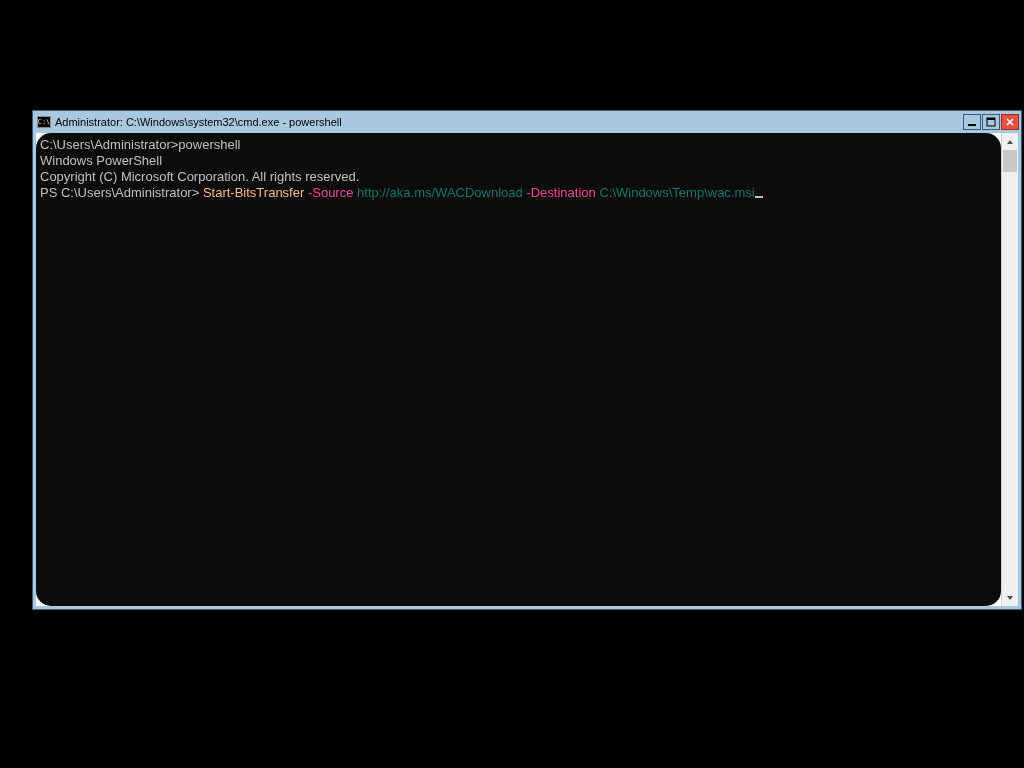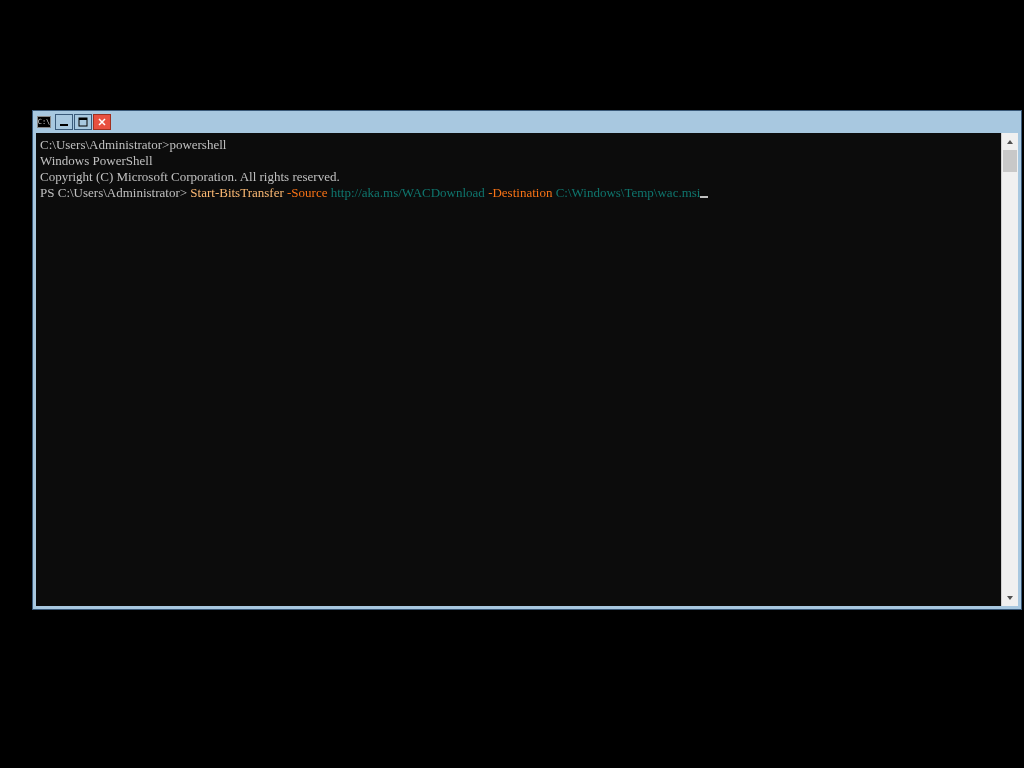--- a/index.html
+++ b/index.html
@@ -83,26 +83,27 @@
     .window-body {
       flex: 1;
       display: flex;
       margin: 0 3px 3px 3px;
       background: #fff;
     }
     .terminal {
       flex: 1;
       background: #0c0c0c;
       color: #c0c0c0;
-      font-family: Liberation Serif, serif;
+      font-family: Liberation Sans, sans-serif;
       font-size: 13px;
       line-height: 16px;
       padding: 4px 4px;
       white-space: pre;
       overflow: hidden;
+      border-radius: 15px;
     }
     .scrollbar {
       width: 17px;
       background: #f0f0f0;
       display: flex;
       flex-direction: column;
       border-left: 1px solid #d0d0d0;
     }
     .sb-btn {
       height: 17px;
@@ -120,39 +121,40 @@
     }
     .sb-thumb {
       position: absolute;
       top: 0;
       left: 1px;
       right: 1px;
       height: 22px;
       background: #c8c8c8;
     }
     .cmd-yellow { color: #fdba74; }
-    .cmd-gray { color: #f97316; }
+    .cmd-gray { color: #ec4899; }
     .cmd-white { color: #0f766e; }
     .cursor {
       display: inline-block;
       width: 8px;
       height: 2px;
       background: #c0c0c0;
       vertical-align: -1px;
       margin-left: 0px;
     }
   </style>
 </head>
 <body>
 
 <div class="window">
   <div class="titlebar">
     <div class="app-icon">
         <span>C:\</span>
       </div>
+    <div class="title-text">Administrator: C:\Windows\system32\cmd.exe - powershell</div>
     <div class="window-controls">
       <div class="win-btn">
         <svg viewBox="0 0 10 10">
             <rect x="1" y="7" width="8" height="2" fill="#000"></rect>
           </svg>
       </div>
       <div class="win-btn">
         <svg viewBox="0 0 10 10">
             <rect x="1" y="1" width="8" height="8" fill="none" stroke="#000" stroke-width="1"></rect>
             <rect x="1" y="1" width="8" height="2" fill="#000"></rect>

